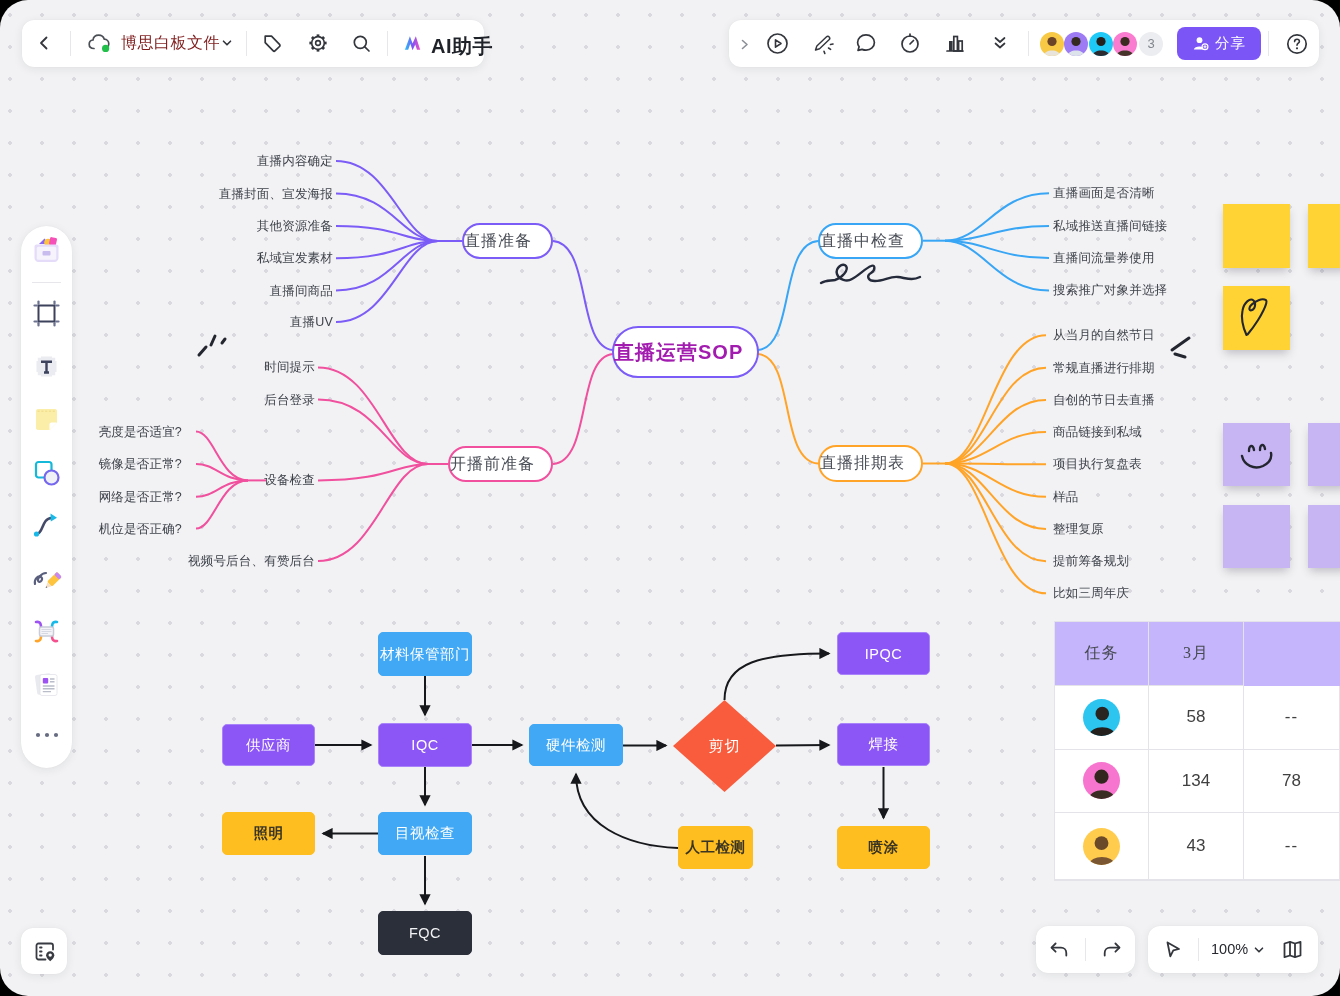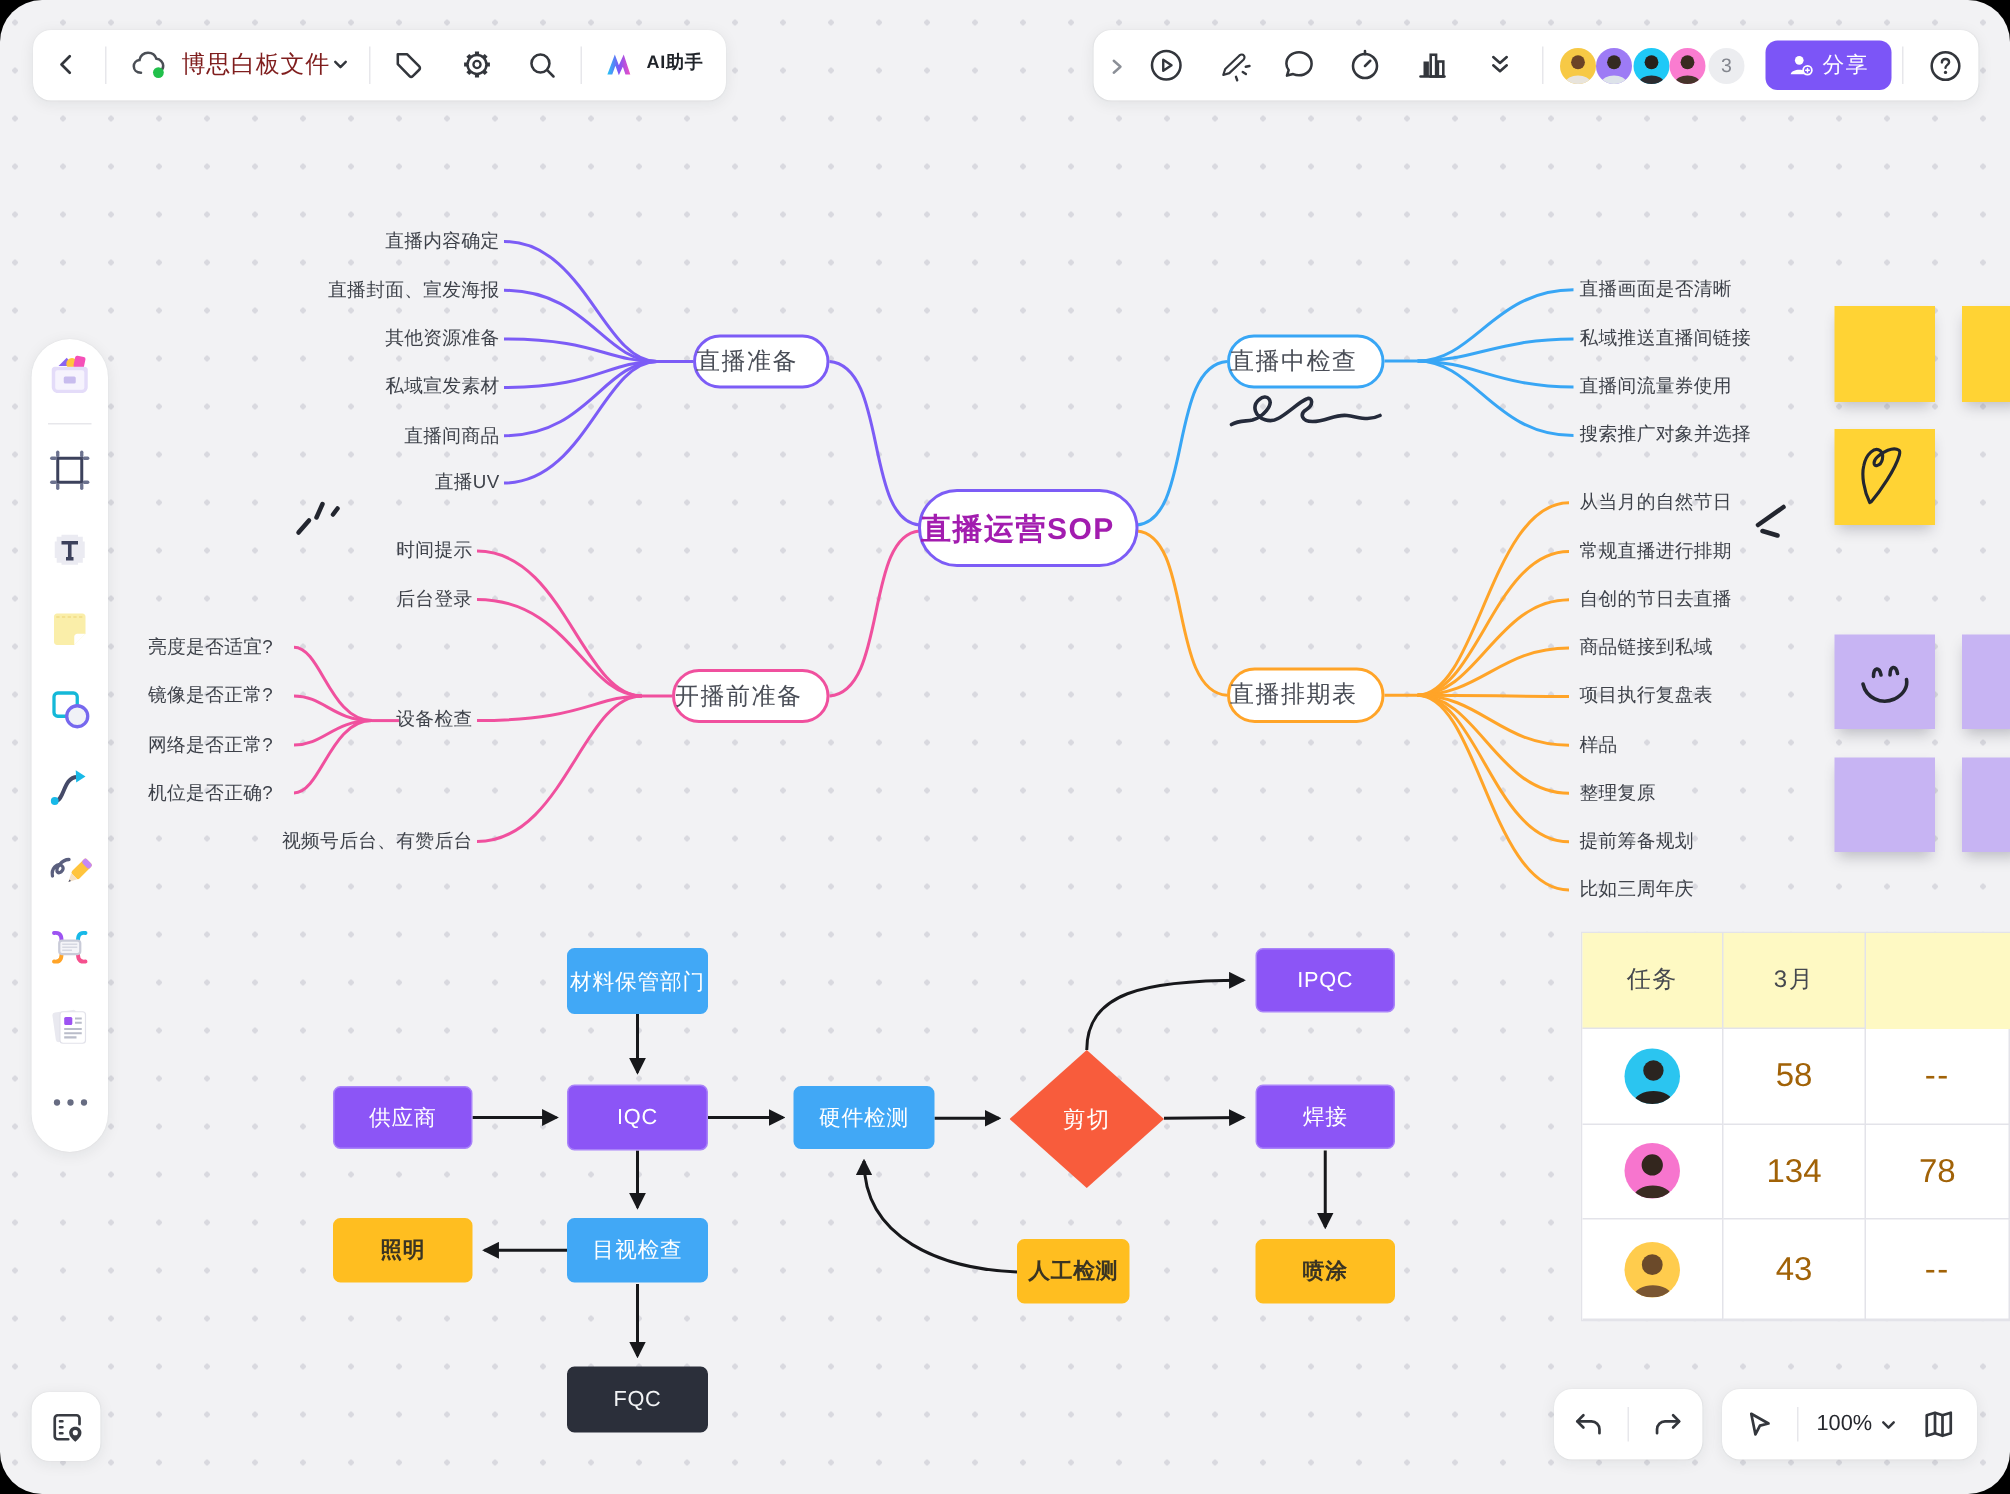--- a/index.html
+++ b/index.html
@@ -47,42 +47,42 @@
     clip-path:polygon(50% 0, 100% 50%, 50% 100%, 0 50%);
     display:flex; align-items:center; justify-content:center; font-size:15px; letter-spacing:1px;
   }
   
   .sticky { position:absolute; box-shadow:0 5px 9px -2px rgba(50,50,70,.28); }
   .sticky.yellow { background:#FFD334; }
   .sticky.purple { background:#C7B4F3; }
   
   .wtable { position:absolute; left:1054px; top:621px; width:287px; height:260px;
     background:#fff; border:1px solid #E3E3E9; }
-  .wtable .hrow { display:flex; height:64px; background:#fef9c3; }
+  .wtable .hrow { display:flex; height:64px; background:#c4b5fd;font-family:Liberation Serif, serif; }
   .wtable .row { display:flex; height:63.5px; background:#fff; }
   .wtable .cell { display:flex; align-items:center; justify-content:center;
     border-right:1px solid #E3E3E9; border-bottom:1px solid #E3E3E9; }
   .wtable .c0 { width:94px; } .wtable .c1 { width:95px; } .wtable .c2 { width:96px; flex:1; }
   .wtable .hrow .cell { font-size:16px; color:#46494F; letter-spacing:1px; }
-  .wtable .row .cell { font-size:22px; color:#a16207; }
+  .wtable .row .cell { font-size:17px; color:#404040; }
   .wtable .dash { color:#6F7380; letter-spacing:1px; }
   .avatar { border-radius:50%; overflow:hidden; flex:none; }
   
   .share-btn {
     position:absolute; left:448px; top:7px; width:84px; height:33px; border-radius:8px;
     background:#7C55F7; color:#fff; display:flex; align-items:center; justify-content:center;
     gap:6px; font-size:14.5px; letter-spacing:1px;
   }
   .zoom-label { font-size:14.5px; color:#26282E; }
   .count-badge {
     position:absolute; width:24px; height:24px; border-radius:50%; background:#ECEDF0;
     color:#83868E; font-size:13px; display:flex; align-items:center; justify-content:center;
   }
   .title-text { font-size:16px; color:#7f1d1d; font-weight:500; letter-spacing:0.5px; white-space:nowrap; }
-  .ai-label { font-size:12px; color:#1F2329; font-weight:bold; letter-spacing:0.5px; white-space:nowrap; }
+  .ai-label { font-size:20px; color:#1F2329; font-weight:bold; letter-spacing:0.5px; white-space:nowrap; }
 </style>
 </head>
 <body>
 
 <div class="app">
 
   <svg class="abs" width="1340" height="996" viewBox="0 0 1340 996" style="left:0;top:0;pointer-events:none">
     <defs>
       <marker id="arrow" viewBox="0 0 10 10" refX="8.6" refY="5" markerWidth="5.6" markerHeight="5.6" orient="auto-start-reverse">
         <path d="M0,0 L10,5 L0,10 Z" fill="#17181B"></path>

